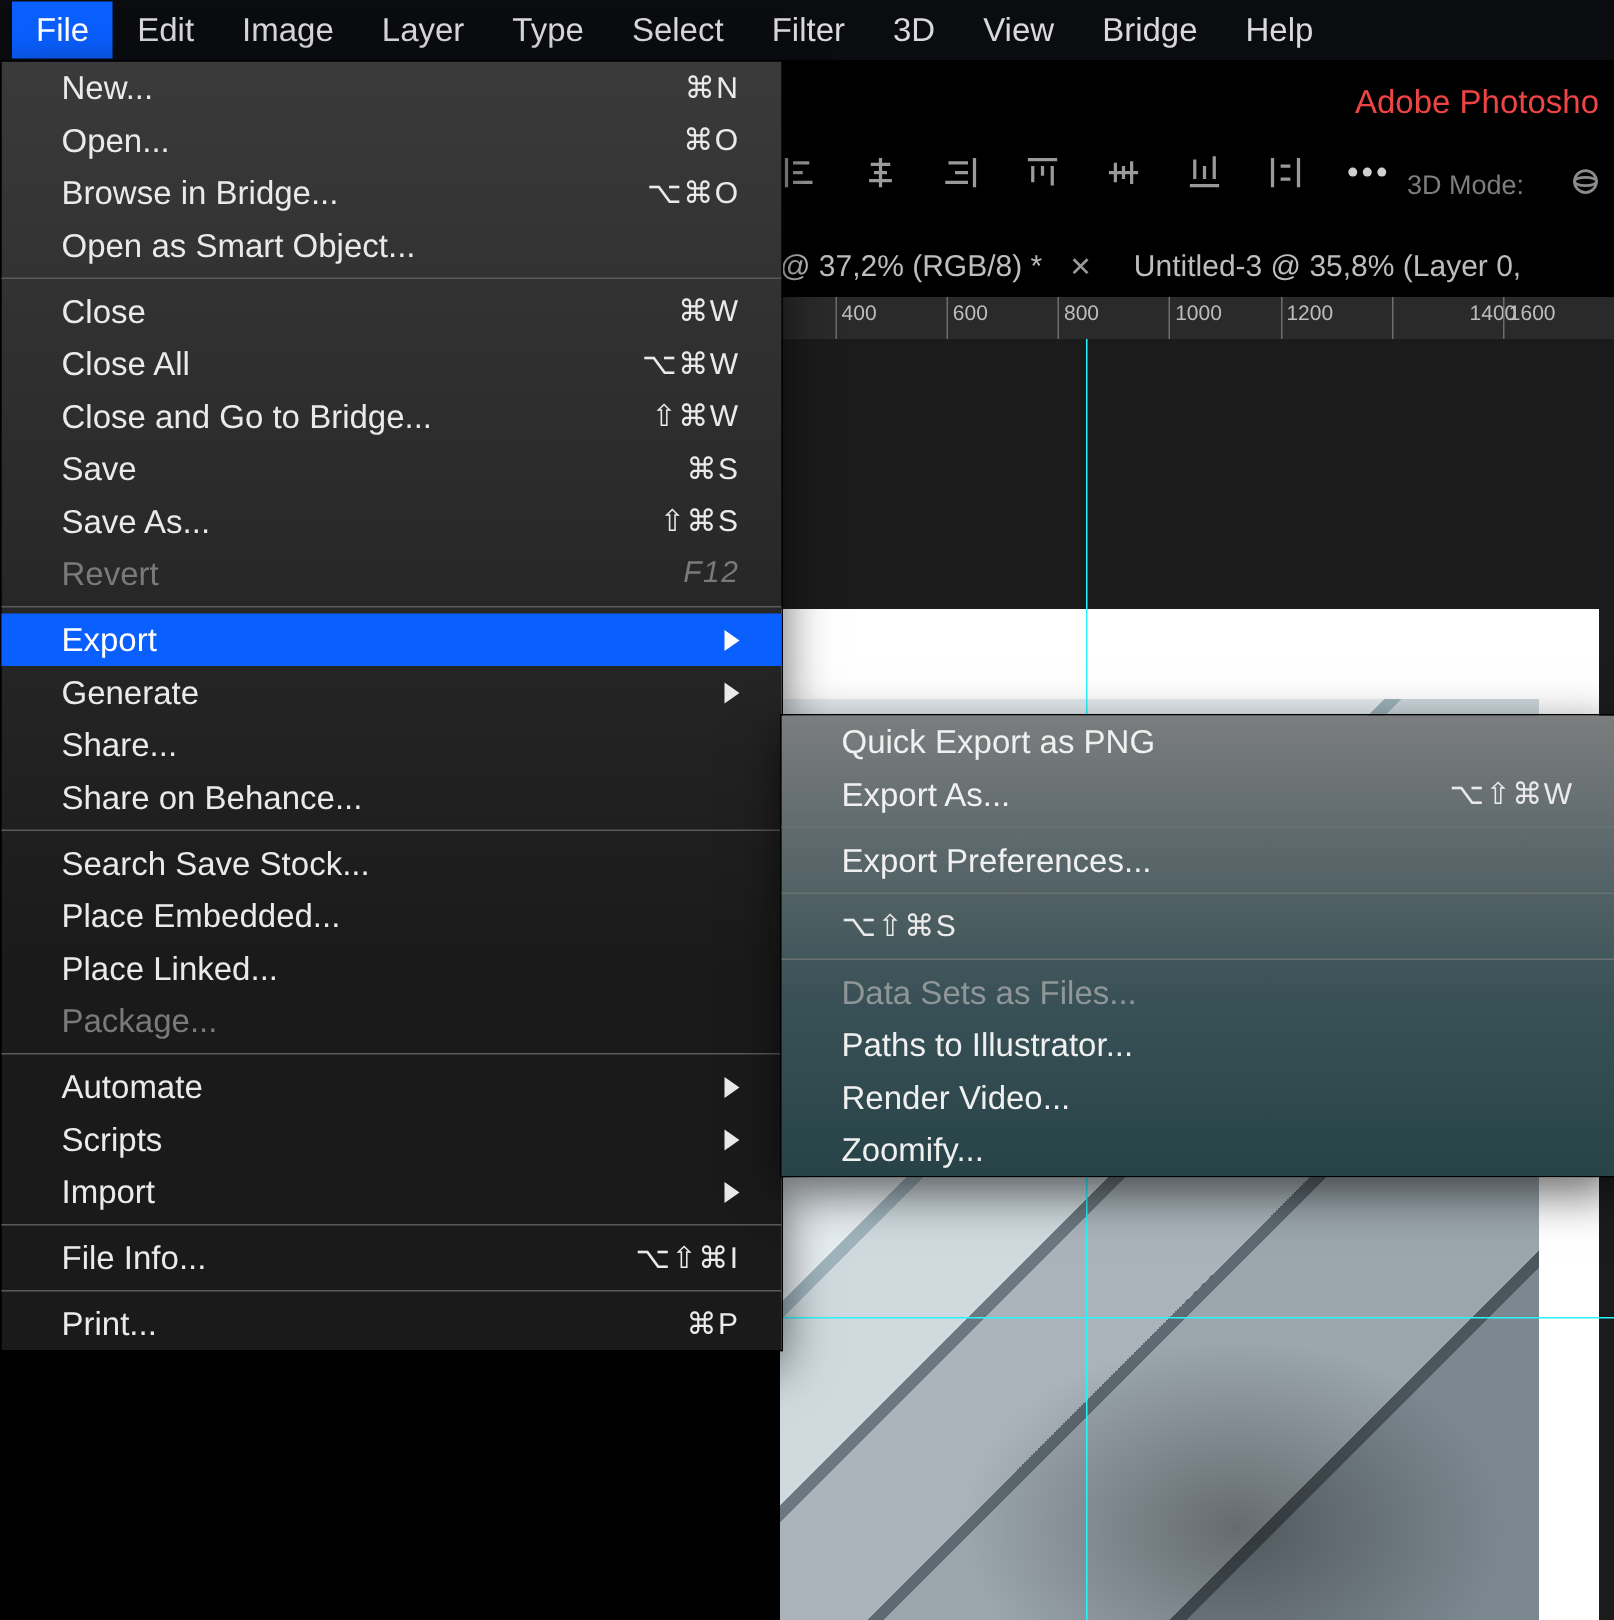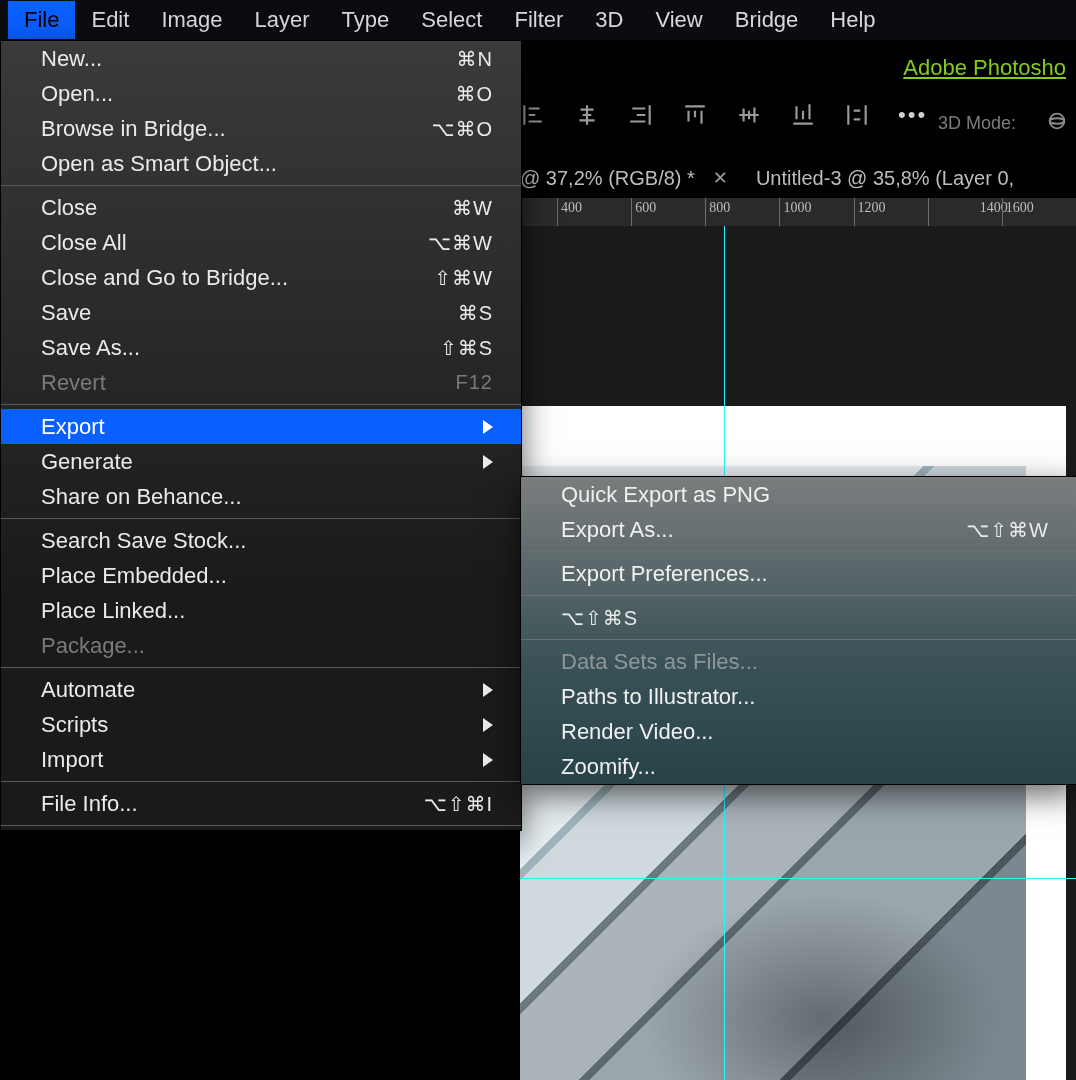--- a/index.html
+++ b/index.html
@@ -1,27 +1,27 @@
 <!DOCTYPE html>
 <html><head>
 <meta charset="utf-8">
 <style>
   html,body{margin:0;padding:0;width:1076px;height:1080px;overflow:hidden;background:#000;font-family:-apple-system,Helvetica,Arial,sans-serif;color:#eaeaea;}
   .menubar{position:absolute;left:0;top:0;width:1076px;height:40px;background:#0a0c10;display:flex;align-items:center;padding-left:8px;}
   .menubar .mb-item{font-size:22px;color:#d9d9d9;padding:6px 16px;cursor:default;}
-  .menubar .mb-item.active{background:#0a5fff;color:#000000;}
-  .apptitle{position:absolute;right:10px;top:55px;font-size:22px;color:#84cc16;text-decoration:underline;}
+  .menubar .mb-item.active{background:#0a5fff;color:#ffffff;}
+  .apptitle{position:absolute;right:10px;top:55px;font-size:22px;color:#ef4444;}
   .optbar{position:absolute;left:520px;top:95px;height:40px;display:flex;align-items:center;gap:28px;}
   .optbar .opticon{width:26px;height:26px;}
   .optbar .opticon svg{stroke:#9a9a9a;fill:none;stroke-width:2;}
   .mode3d{position:absolute;right:8px;top:110px;font-size:18px;color:#7d7d7d;display:flex;align-items:center;gap:30px;}
   .tabbar{position:absolute;left:520px;top:160px;height:36px;display:flex;align-items:center;font-size:20px;color:#bdbdbd;}
   .tabbar .tab{display:flex;align-items:center;gap:18px;margin-right:28px;}
   .tabbar .close{color:#9a9a9a;font-size:18px;}
-  .ruler{position:absolute;left:520px;top:198px;height:28px;right:0;background:#2a2a2a;display:flex;align-items:flex-end;overflow:hidden;border-bottom:1px solid #3a3a3a;font-family:Liberation Serif, serif;}
+  .ruler{position:absolute;left:520px;top:198px;height:28px;right:0;background:#2a2a2a;display:flex;align-items:flex-end;overflow:hidden;border-bottom:1px solid #3a3a3a;}
   .ruler .tick{position:absolute;top:0;bottom:0;border-left:1px solid #6d6d6d;}
   .ruler .ticknum{position:absolute;top:2px;font-size:14px;color:#bdbdbd;transform:translateX(4px);}
   .canvaszone{position:absolute;left:520px;top:226px;right:0;bottom:0;background:#1b1b1b;}
   .paper{position:absolute;left:0px;top:180px;right:10px;bottom:0;background:#fff;}
   .photo{position:absolute;left:0px;top:60px;right:40px;bottom:0;
          background:
            radial-gradient(260px 180px at 60% 90%,rgba(0,0,0,.35),transparent 70%),
            linear-gradient(135deg,#e7eef2 0 36%,#9fb4bc 36% 37%,#cfd9de 37% 48%,#6b787f 48% 49%,#a9b3b9 49% 60%,#5e6a71 60% 61%,#9ba6ad 61% 78%,#4c565d 78% 79%,#7c8890 79% 100%),
            linear-gradient(#0e6c7d,#0e6c7d);
          background-blend-mode:multiply,normal,normal;}
@@ -179,38 +179,42 @@
       </span>
     </div>
     <div class="drow">
       <span>Save As...</span>
       <span style="display: flex; align-items: center; gap: 14px;">
         <span class="sc">⇧⌘S</span>
       </span>
     </div>
     <div class="drow disabled">
       <span>Revert</span>
-      <span style="display: flex; align-items: center; gap: 14px;">
+      <span style="display: flex; align-items: center; gap: 14px; font-style: italic;">
         <span class="sc">F12</span>
       </span>
     </div>
     <div class="sep"></div>
     <div class="drow highlight">
       <span>Export</span>
       <span style="display: flex; align-items: center; gap: 14px;">
         <span class="submenu-arrow"></span>
       </span>
     </div>
     <div class="drow">
       <span>Generate</span>
       <span style="display: flex; align-items: center; gap: 14px;">
         <span class="submenu-arrow"></span>
       </span>
     </div>
     <div class="drow">
+      <span>Share...</span>
+      <span style="display: flex; align-items: center; gap: 14px;"></span>
+    </div>
+    <div class="drow">
       <span>Share on Behance...</span>
       <span style="display: flex; align-items: center; gap: 14px;"></span>
     </div>
     <div class="sep"></div>
     <div class="drow">
       <span>Search Save Stock...</span>
       <span style="display: flex; align-items: center; gap: 14px;"></span>
     </div>
     <div class="drow">
       <span>Place Embedded...</span>
@@ -244,20 +248,26 @@
       </span>
     </div>
     <div class="sep"></div>
     <div class="drow">
       <span>File Info...</span>
       <span style="display: flex; align-items: center; gap: 14px;">
         <span class="sc">⌥⇧⌘I</span>
       </span>
     </div>
     <div class="sep"></div>
+    <div class="drow">
+      <span>Print...</span>
+      <span style="display: flex; align-items: center; gap: 14px;">
+        <span class="sc">⌘P</span>
+      </span>
+    </div>
   </div>
 
 <div class="dropdown export-menu">
     <div class="drow">
       <span>Quick Export as PNG</span>
       <span style="display: flex; align-items: center; gap: 14px;"></span>
     </div>
     <div class="drow">
       <span>Export As...</span>
       <span style="display: flex; align-items: center; gap: 14px;">

